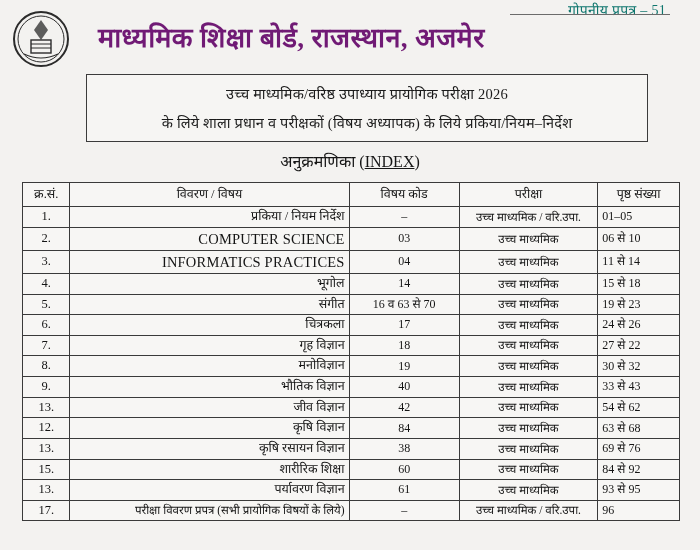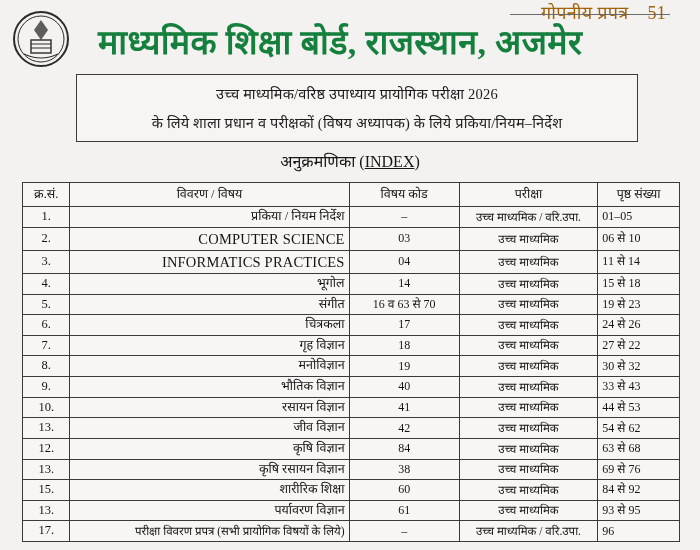--- a/index.html
+++ b/index.html
@@ -20,23 +20,23 @@
     width: 700px;
     height: 550px;
     background: #f3f2f0;
   }
   
   .top-stamp {
     position: absolute;
     top: 0px;
     right: 34px;
     font-family: "Liberation Serif", serif;
-    font-size: 18px;
+    font-size: 14px;
     letter-spacing: 0.3px;
-    color: #a16207;
+    color: #0f766e;
     white-space: nowrap;
   }
   .top-stamp-rule {
     position: absolute;
     top: 14px;
     right: 30px;
     width: 160px;
     height: 1px;
     background: #6b6b6b;
   }
@@ -47,30 +47,30 @@
     top: 10px;
     width: 58px;
     height: 58px;
   }
   .emblem svg { display: block; }
 
   .board-title {
     position: absolute;
     left: 98px;
     top: 18px;
-    font-size: 34px;
+    font-size: 27px;
     font-weight: bold;
     letter-spacing: 0.4px;
-    color: #15803d;
+    color: #701a75;
     white-space: nowrap;
   }
 
   .subtitle-box {
     position: absolute;
-    left: 76px;
+    left: 86px;
     top: 74px;
     width: 548px;
     border: 1px solid #3b3b3b;
     padding: 8px 6px 9px 6px;
     text-align: center;
     background: #f6f5f3;
   }
   .subtitle-line1 {
     font-size: 14.5px;
     letter-spacing: 0.2px;
@@ -242,27 +242,20 @@
           <td class="col-page">30 से 32</td>
         </tr>
         <tr>
           <td class="col-sn">9.</td>
           <td class="col-desc">भौतिक विज्ञान</td>
           <td class="col-code">40</td>
           <td class="col-exam">उच्च माध्यमिक</td>
           <td class="col-page">33 से 43</td>
         </tr>
         <tr>
-          <td class="col-sn">10.</td>
-          <td class="col-desc">रसायन विज्ञान</td>
-          <td class="col-code">41</td>
-          <td class="col-exam">उच्च माध्यमिक</td>
-          <td class="col-page">44 से 53</td>
-        </tr>
-        <tr>
           <td class="col-sn">13.</td>
           <td class="col-desc">जीव विज्ञान</td>
           <td class="col-code">42</td>
           <td class="col-exam">उच्च माध्यमिक</td>
           <td class="col-page">54 से 62</td>
         </tr>
         <tr>
           <td class="col-sn">12.</td>
           <td class="col-desc">कृषि विज्ञान</td>
           <td class="col-code">84</td>

